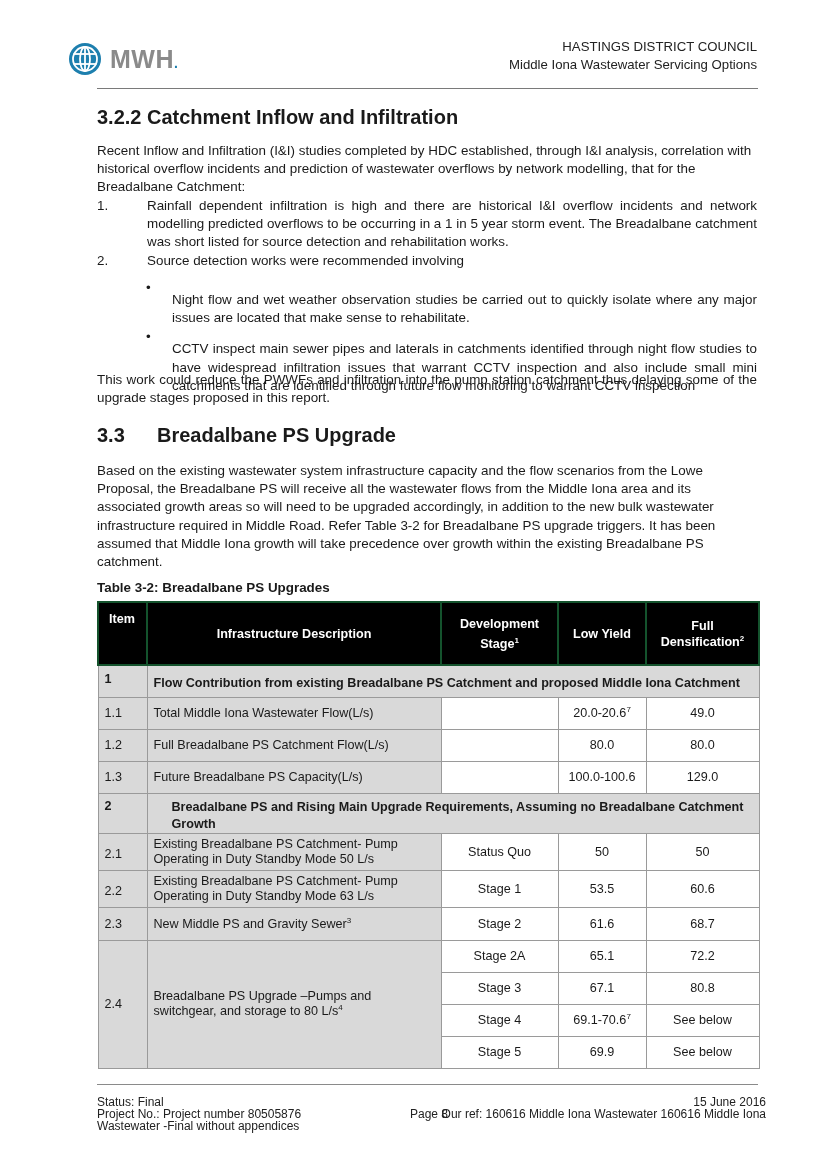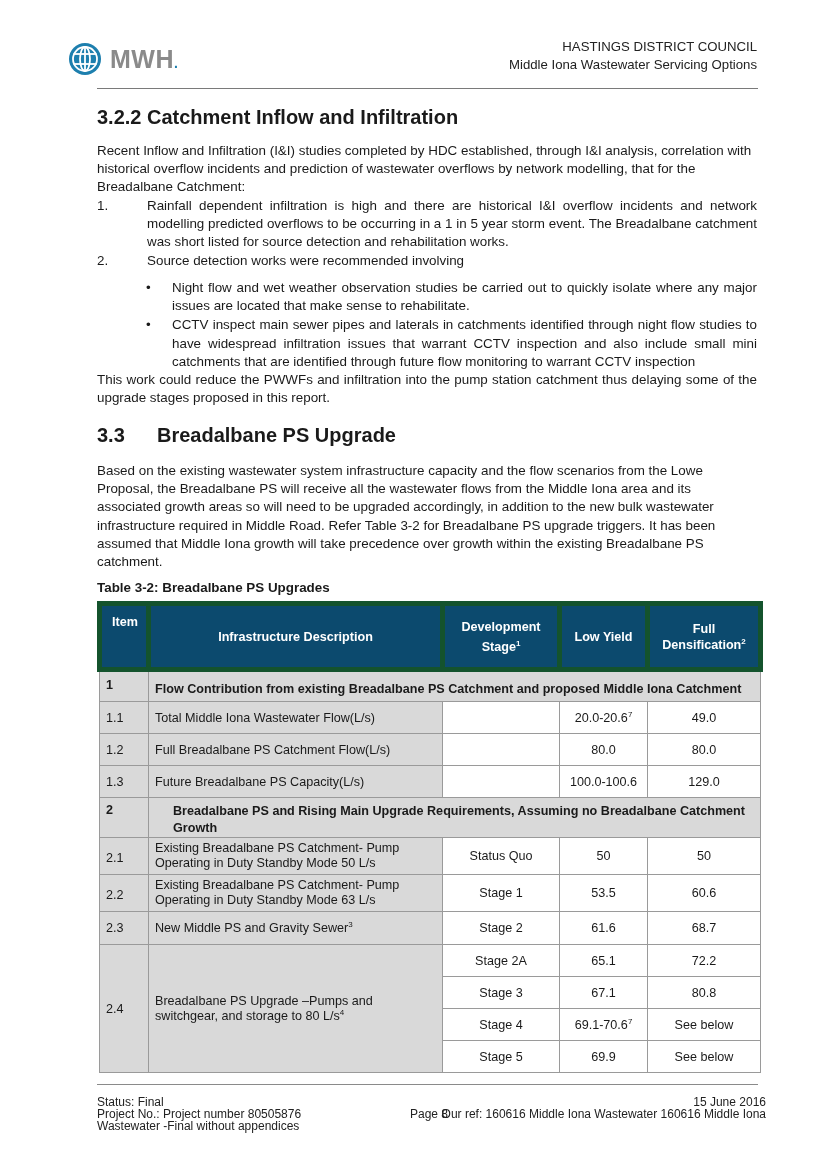--- a/index.html
+++ b/index.html
@@ -20,30 +20,30 @@
   .h3 .num { display: inline-block; width: 50px; }
   .para { font-size: 13.4px; line-height: 18.2px; left: 97px; width: 660px; }
   .justify { text-align: justify; }
   .numlist { left: 97px; width: 660px; font-size: 13.4px; line-height: 18.2px; }
   .numlist .li { display: flex; }
   .numlist .n { width: 50px; flex: none; }
   .numlist .t { flex: 1; text-align: justify; }
   .bullets { left: 146px; width: 611px; font-size: 13.4px; line-height: 18.2px; }
   .bullets .li { display: flex; margin-bottom: 1px; }
   .bullets .b { width: 26px; flex: none; }
-  .bullets .t { flex: 1; text-align: justify; }
+  .bullets .t { flex: 1; text-align: justify; margin-top: 12px; }
 
   .h2 { left: 97px; top: 424px; font-size: 20px; font-weight: bold; }
   .h2 .num { display: inline-block; width: 60px; }
   .caption { left: 97px; top: 580px; font-size: 13.4px; font-weight: bold; }
 
   
   table.t32 { position: absolute; left: 97px; top: 601px; border-collapse: collapse;
               width: 661px; font-size: 12.6px; table-layout: fixed; }
-  table.t32 th { background: #0c4a6e; color: #fff; font-weight: bold; border: 5px solid #14532d;
+  table.t32 th { background: #000000; color: #fff; font-weight: bold; border: 2px solid #14532d;
                  height: 55px; padding: 0 4px; text-align: center; vertical-align: middle; line-height: 20px; }
   table.t32 th.item-h { text-align: left; vertical-align: top; padding: 6px 6px 0 10px; }
   table.t32 td { border: 1px solid #9a9a9a; padding: 0 6px; vertical-align: middle; }
   td.grey { background: #d9d9d9; }
   td.white { background: #ffffff; text-align: center; }
   td.itemc { background: #d9d9d9; vertical-align: top; padding-top: 6px; }
   tr.group td { background: #d9d9d9; font-weight: bold; }
   sup { font-size: 8px; vertical-align: 5px; line-height: 0; }
 
   

